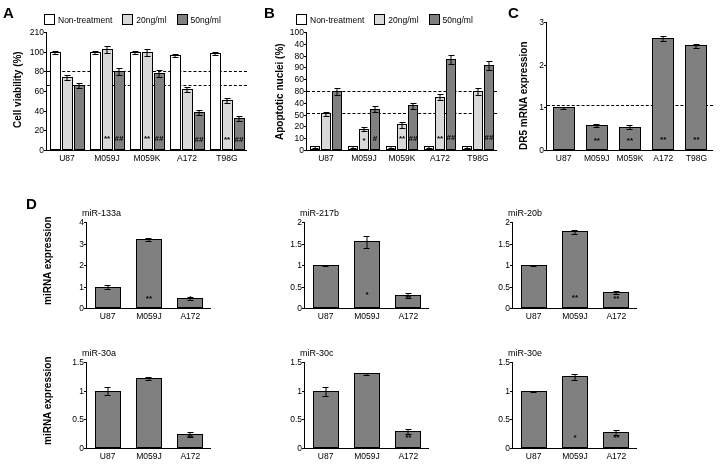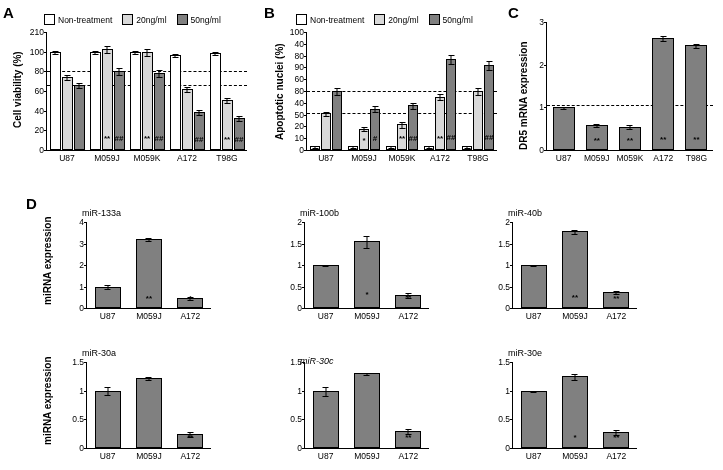--- a/index.html
+++ b/index.html
@@ -424,21 +424,21 @@
     <div class="xtick" style="left: 62px;">M059J</div>
     <div class="group" style="left: 82.6667px; width: 41.3333px; gap: 0px;">
       <div class="bar b-dark" style="position: relative; width: 26px; height: 9.675px;">
         <div class="err" style="height: 4.3px; top: -2.15px;"></div>
         <div class="sig" style="bottom: 4.15px;">*</div>
       </div>
     </div>
     <div class="xtick" style="left: 103.333px;">A172</div>
   </div>
 
-<div class="subtitle" style="left:300px; top:208px;">miR-100b</div>
+<div class="subtitle" style="left:300px; top:208px;">miR-217b</div>
 <div class="plot" id="plotD1" style="left:304px; top:222px; width:124px; height:86px;">
     <div class="ytick" style="top: 86px;">0</div>
     <div class="ytick-mark" style="top: 86px;"></div>
     <div class="ytick" style="top: 64.5px;">0.5</div>
     <div class="ytick-mark" style="top: 64.5px;"></div>
     <div class="ytick" style="top: 43px;">1</div>
     <div class="ytick-mark" style="top: 43px;"></div>
     <div class="ytick" style="top: 21.5px;">1.5</div>
     <div class="ytick-mark" style="top: 21.5px;"></div>
     <div class="ytick" style="top: 0px;">2</div>
@@ -458,21 +458,21 @@
     <div class="xtick" style="left: 62px;">M059J</div>
     <div class="group" style="left: 82.6667px; width: 41.3333px; gap: 0px;">
       <div class="bar b-dark" style="position: relative; width: 26px; height: 12.9px;">
         <div class="err" style="height: 6.02px; top: -3.01px;"></div>
         <div class="sig" style="bottom: 5.01px;">**</div>
       </div>
     </div>
     <div class="xtick" style="left: 103.333px;">A172</div>
   </div>
 
-<div class="subtitle" style="left:508px; top:208px;">miR-40b</div>
+<div class="subtitle" style="left:508px; top:208px;">miR-20b</div>
 <div class="plot" id="plotD2" style="left:512px; top:222px; width:124px; height:86px;">
     <div class="ytick" style="top: 86px;">0</div>
     <div class="ytick-mark" style="top: 86px;"></div>
     <div class="ytick" style="top: 64.5px;">0.5</div>
     <div class="ytick-mark" style="top: 64.5px;"></div>
     <div class="ytick" style="top: 43px;">1</div>
     <div class="ytick-mark" style="top: 43px;"></div>
     <div class="ytick" style="top: 21.5px;">1.5</div>
     <div class="ytick-mark" style="top: 21.5px;"></div>
     <div class="ytick" style="top: 0px;">2</div>
@@ -523,21 +523,21 @@
     <div class="xtick" style="left: 62px;">M059J</div>
     <div class="group" style="left: 82.6667px; width: 41.3333px; gap: 0px;">
       <div class="bar b-dark" style="position: relative; width: 26px; height: 14.3333px;">
         <div class="err" style="height: 5.73333px; top: -2.86667px;"></div>
         <div class="sig" style="bottom: 4.86667px;">**</div>
       </div>
     </div>
     <div class="xtick" style="left: 103.333px;">A172</div>
   </div>
 
-<div class="subtitle" style="left:300px; top:356px;font-style:italic;">miR-30c</div>
+<div class="subtitle" style="left:300px; top:348px;">miR-30c</div>
 <div class="plot" id="plotD4" style="left:304px; top:362px; width:124px; height:86px;">
     <div class="ytick" style="top: 86px;">0</div>
     <div class="ytick-mark" style="top: 86px;"></div>
     <div class="ytick" style="top: 57.3333px;">0.5</div>
     <div class="ytick-mark" style="top: 57.3333px;"></div>
     <div class="ytick" style="top: 28.6667px;">1</div>
     <div class="ytick-mark" style="top: 28.6667px;"></div>
     <div class="ytick" style="top: 0px;">1.5</div>
     <div class="ytick-mark" style="top: 0px;"></div>
     <div class="group" style="left: 0px; width: 41.3333px; gap: 0px;">

